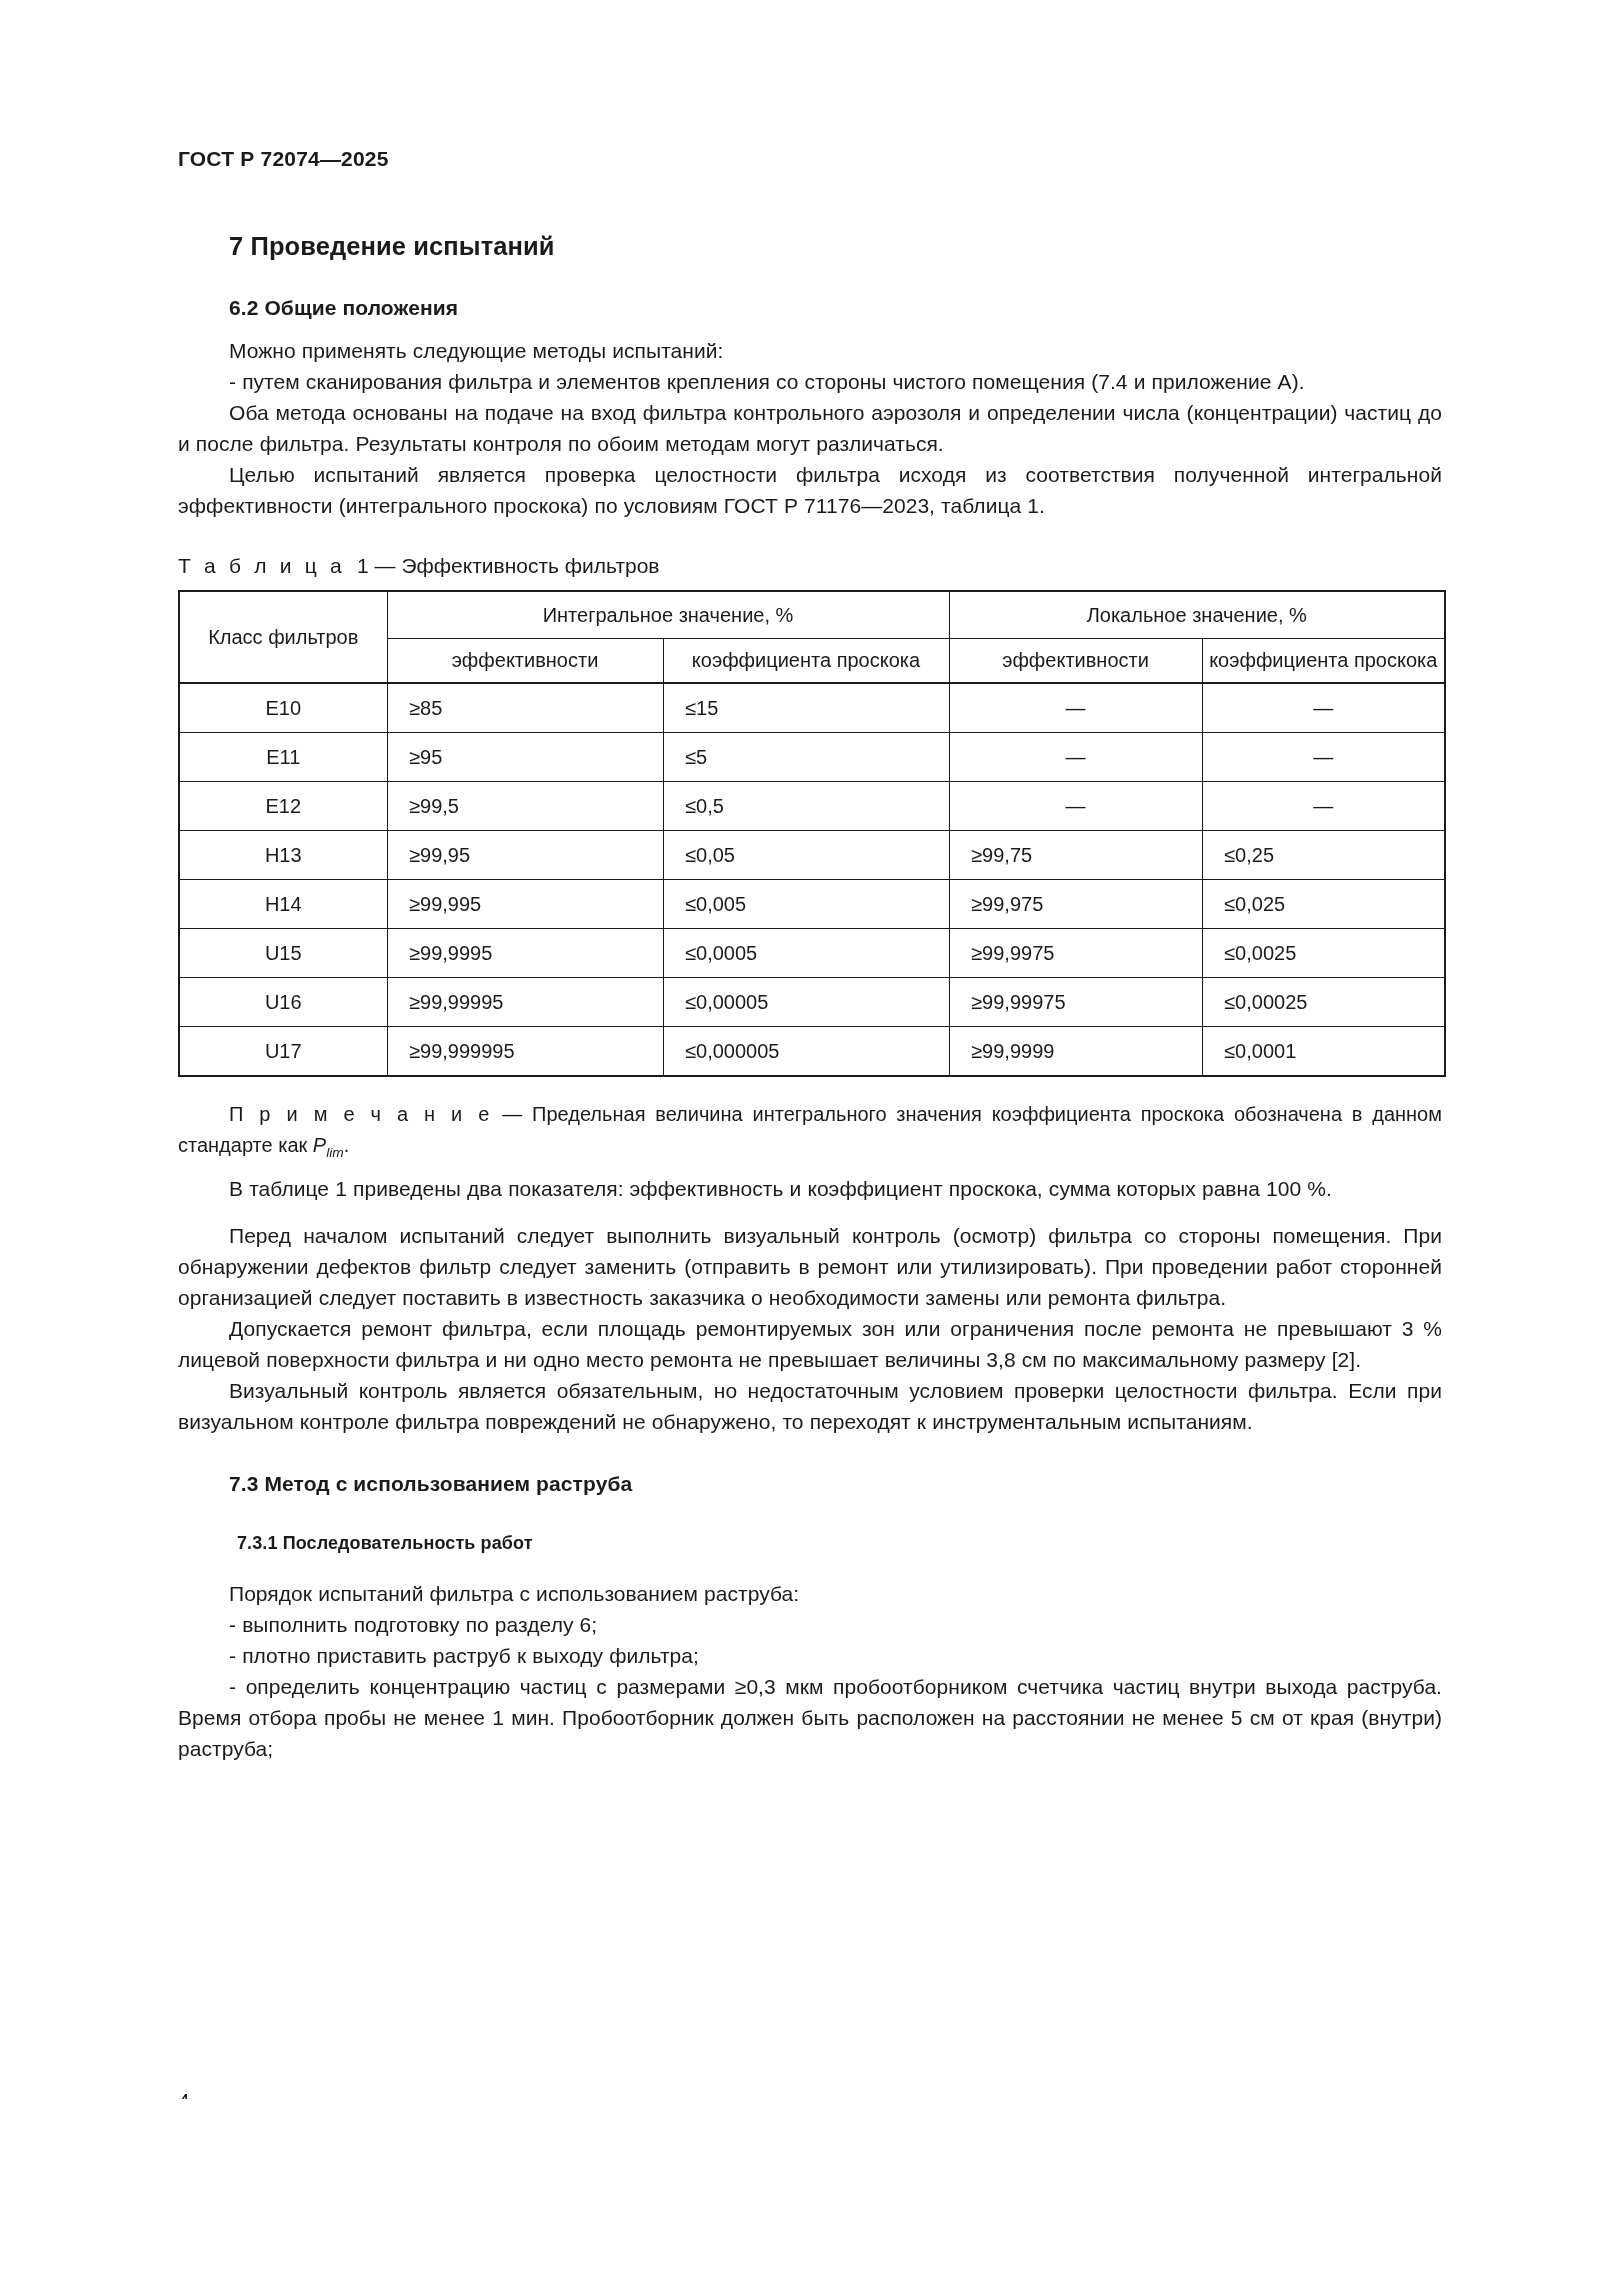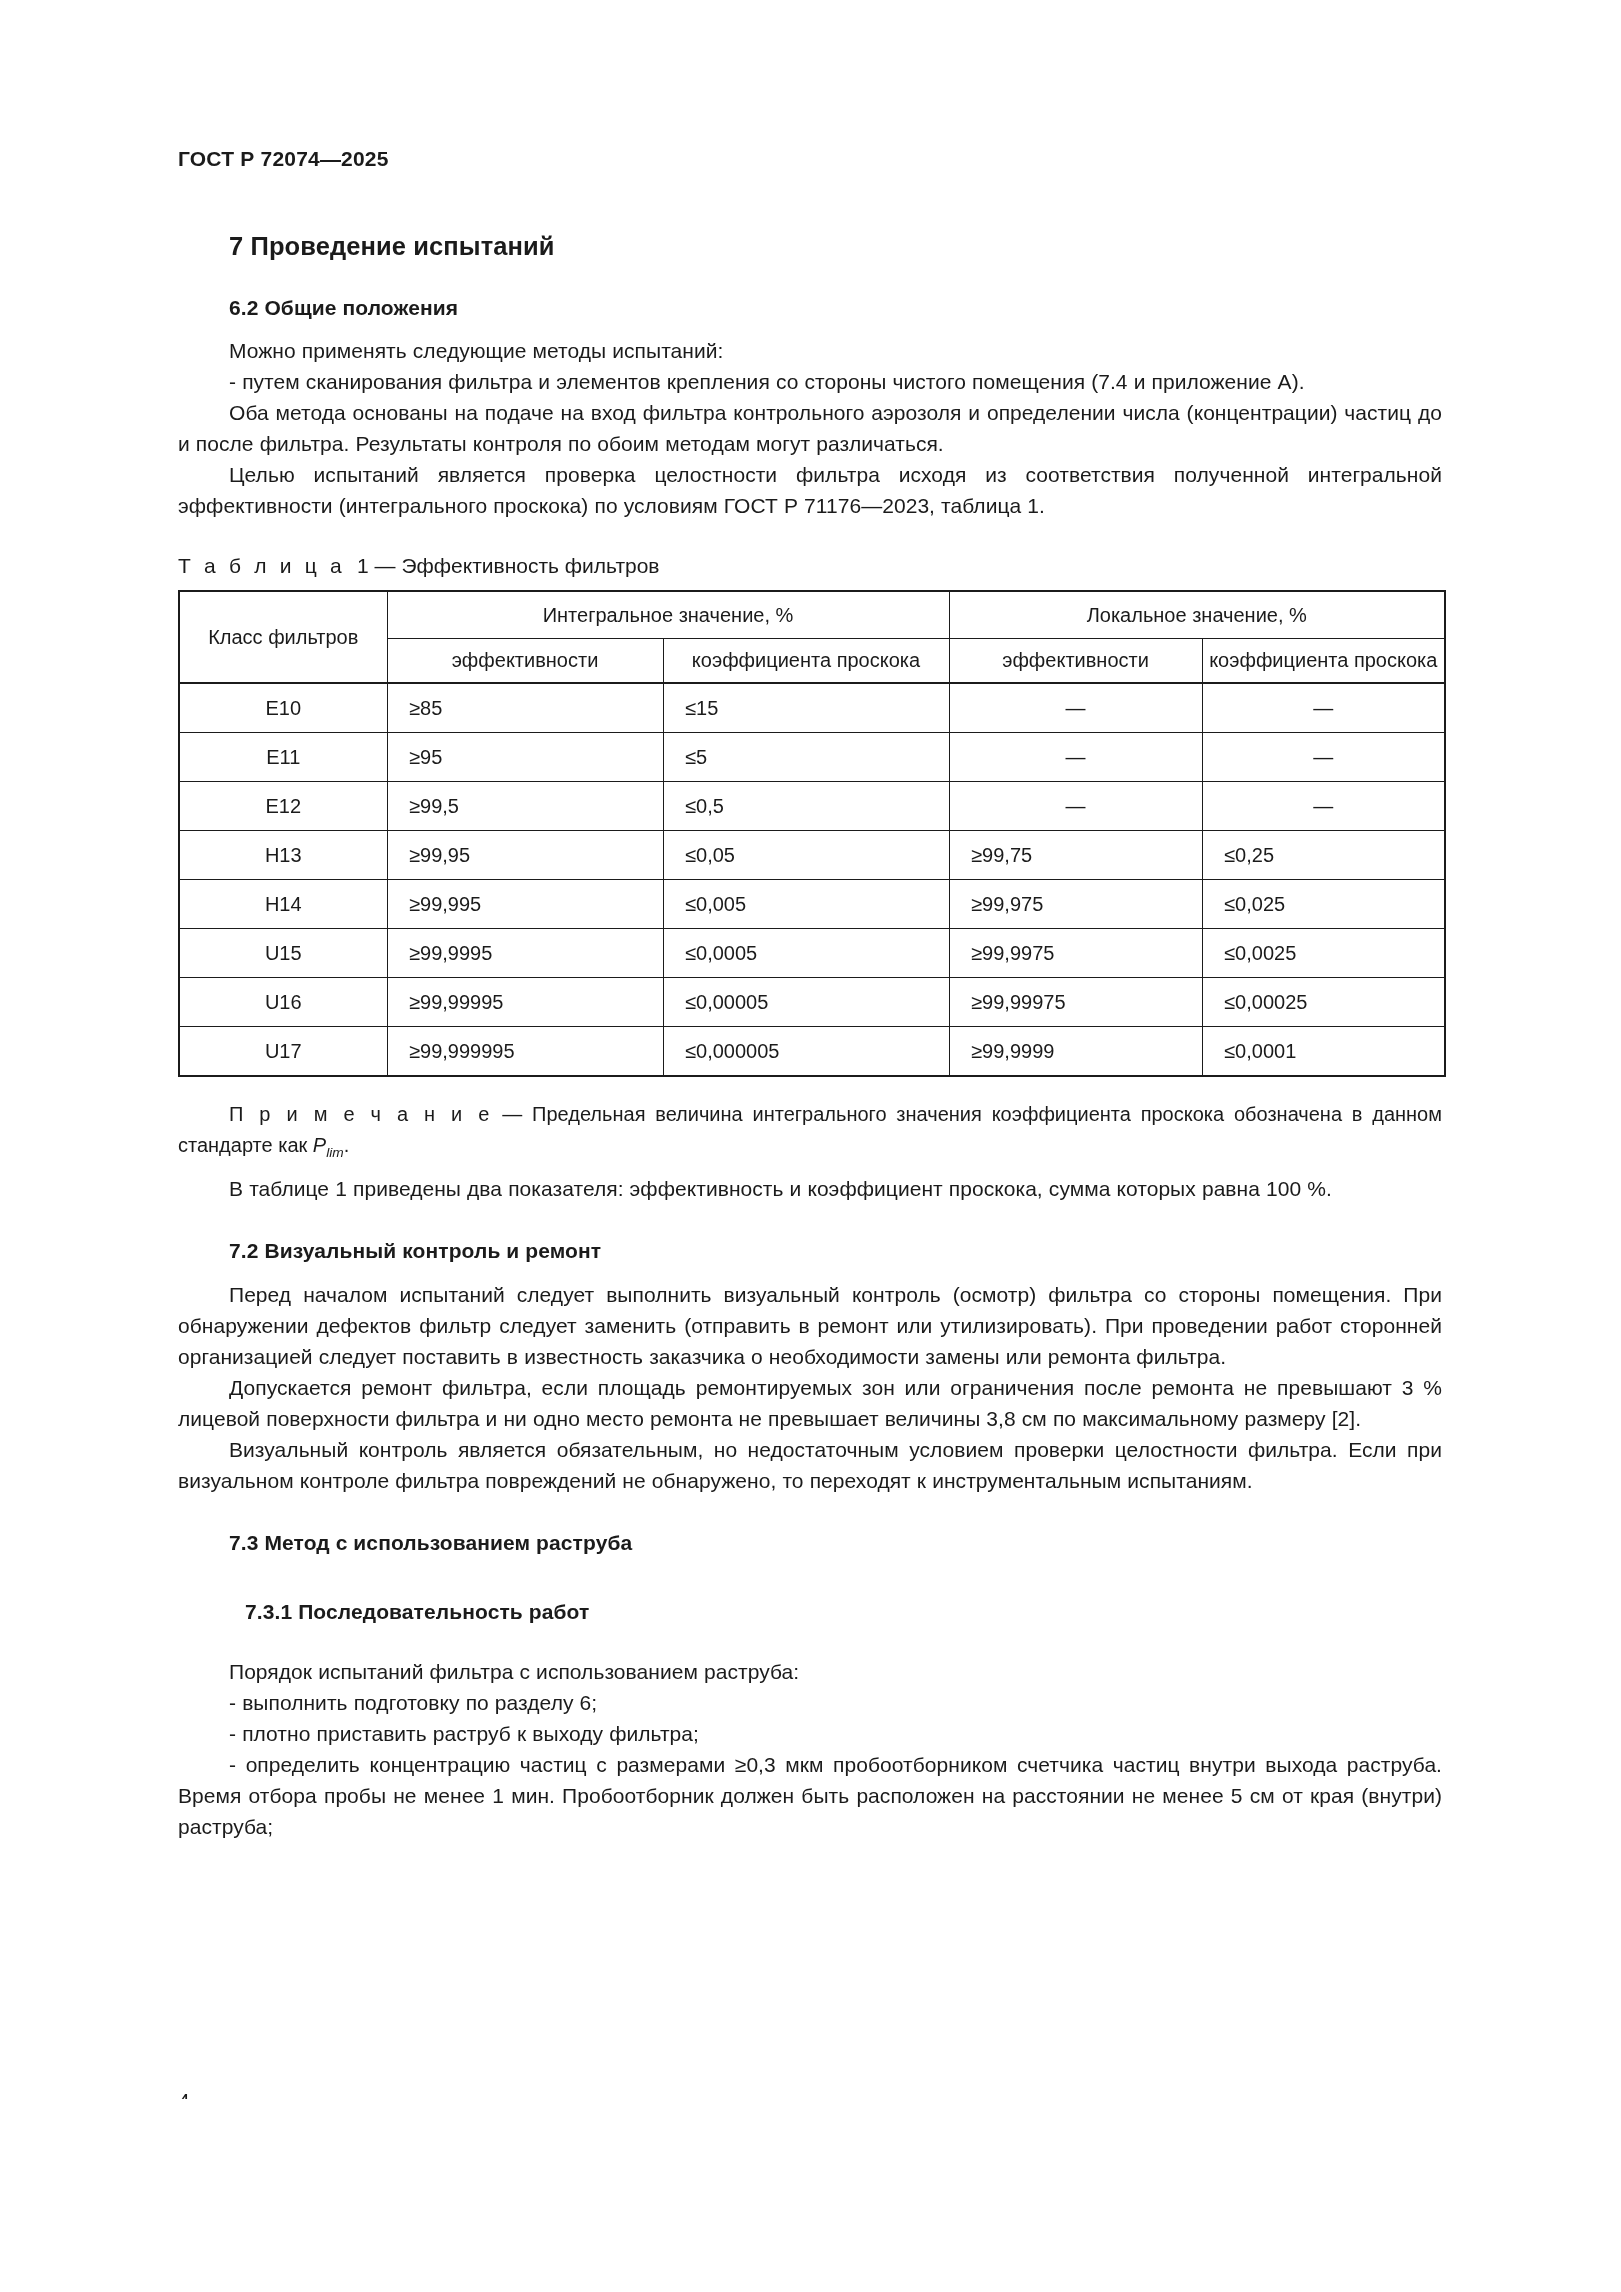--- a/index.html
+++ b/index.html
@@ -49,23 +49,23 @@
   }
   h2.subsec {
     font-size: 21px;
     font-weight: bold;
     margin: 0;
     padding: 35px 0 0 0;
     text-indent: 51px;
     letter-spacing: 0.1px;
   }
   h3.subsubsec {
-    font-size: 21px;
-    font-weight: bold;
-    margin: 16px;
+    font-size: 18px;
+    font-weight: bold;
+    margin: 8px;
     padding: 29px 0 0 0;
     text-indent: 51px;
     letter-spacing: 0.1px;
   }
   p.body {
     font-size: 21px;
     line-height: 31px;
     margin: 0;
     padding: 0;
     text-align: justify;
@@ -260,21 +260,20 @@
 
     <p class="note">
       <span class="spaced">П р и м е ч а н и е</span>
       <span>—</span>
       <span>Предельная величина интегрального значения коэффициента проскока обозначена в данном стандарте как</span>
       <i>P</i><sub>lim</sub><span>.</span>
     </p>
 
     <p class="body gap">В таблице 1 приведены два показателя: эффективность и коэффициент проскока, сумма которых равна 100 %.</p>
 
-    <h2 class="subsec">7.2  Визуальный контроль и ремонт</h2>
 
     <p class="body first">Перед началом испытаний следует выполнить визуальный контроль (осмотр) фильтра со стороны помещения. При обнаружении дефектов фильтр следует заменить (отправить в ремонт или утилизировать). При проведении работ сторонней организацией следует поставить в известность заказчика о необходимости замены или ремонта фильтра.</p>
 
     <p class="body">Допускается ремонт фильтра, если площадь ремонтируемых зон или ограничения после ремонта не превышают 3 % лицевой поверхности фильтра и ни одно место ремонта не превышает величины 3,8 см по максимальному размеру [2].</p>
 
     <p class="body">Визуальный контроль является обязательным, но недостаточным условием проверки целостности фильтра. Если при визуальном контроле фильтра повреждений не обнаружено, то переходят к инструментальным испытаниям.</p>
 
     <h2 class="subsec">7.3  Метод с использованием раструба</h2>
 
     <h3 class="subsubsec">7.3.1  Последовательность работ</h3>

